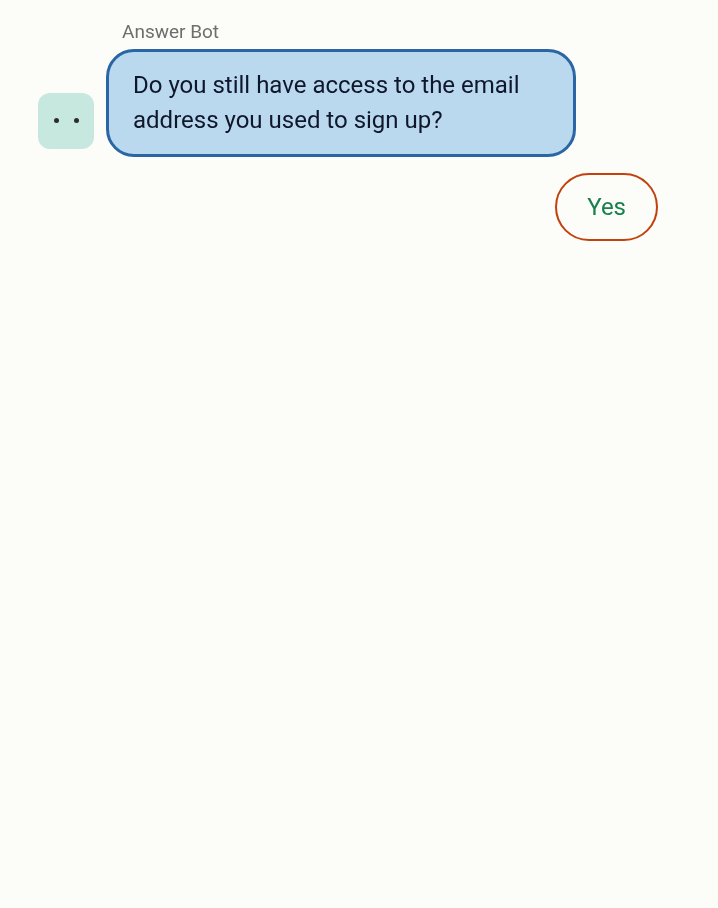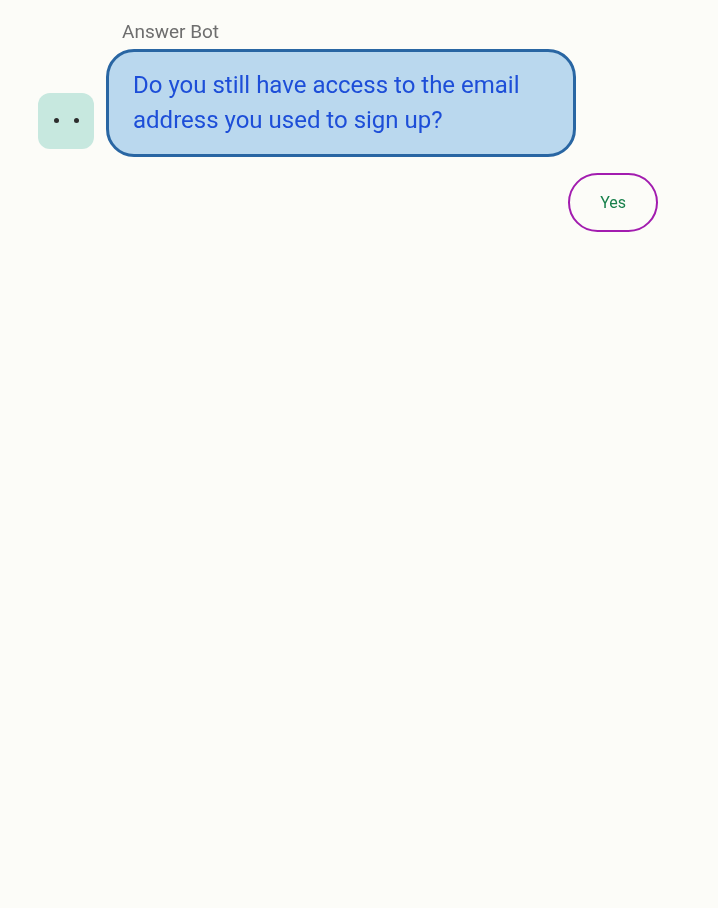--- a/index.html
+++ b/index.html
@@ -49,36 +49,36 @@
       border-radius: 50%;
     }
     .bubble {
       background: #bad8ee;
       border: 3px solid #2966a3;
       border-radius: 28px;
       padding: 16px 24px;
       max-width: 470px;
       font-size: 24px;
       line-height: 1.45;
-      color: #1d4ed8;
+      color: #0f172a;
     }
     .quick-replies {
       display: flex;
       gap: 16px;
       justify-content: flex-end;
       margin-top: 16px;
       padding-right: 22px;
     }
     .reply-btn {
-      border: 2px solid #a21caf;
+      border: 2px solid #c2410c;
       background: #fcfcf8;
       color: #17804b;
       border-radius: 999px;
       padding: 18px 30px;
-      font-size: 16px;
+      font-size: 24px;
       font-weight: 400;
       cursor: pointer;
       font-family: inherit;
       min-width: 86px;
       text-align: left;
     }
   </style>
 </head>
 <body>
 

